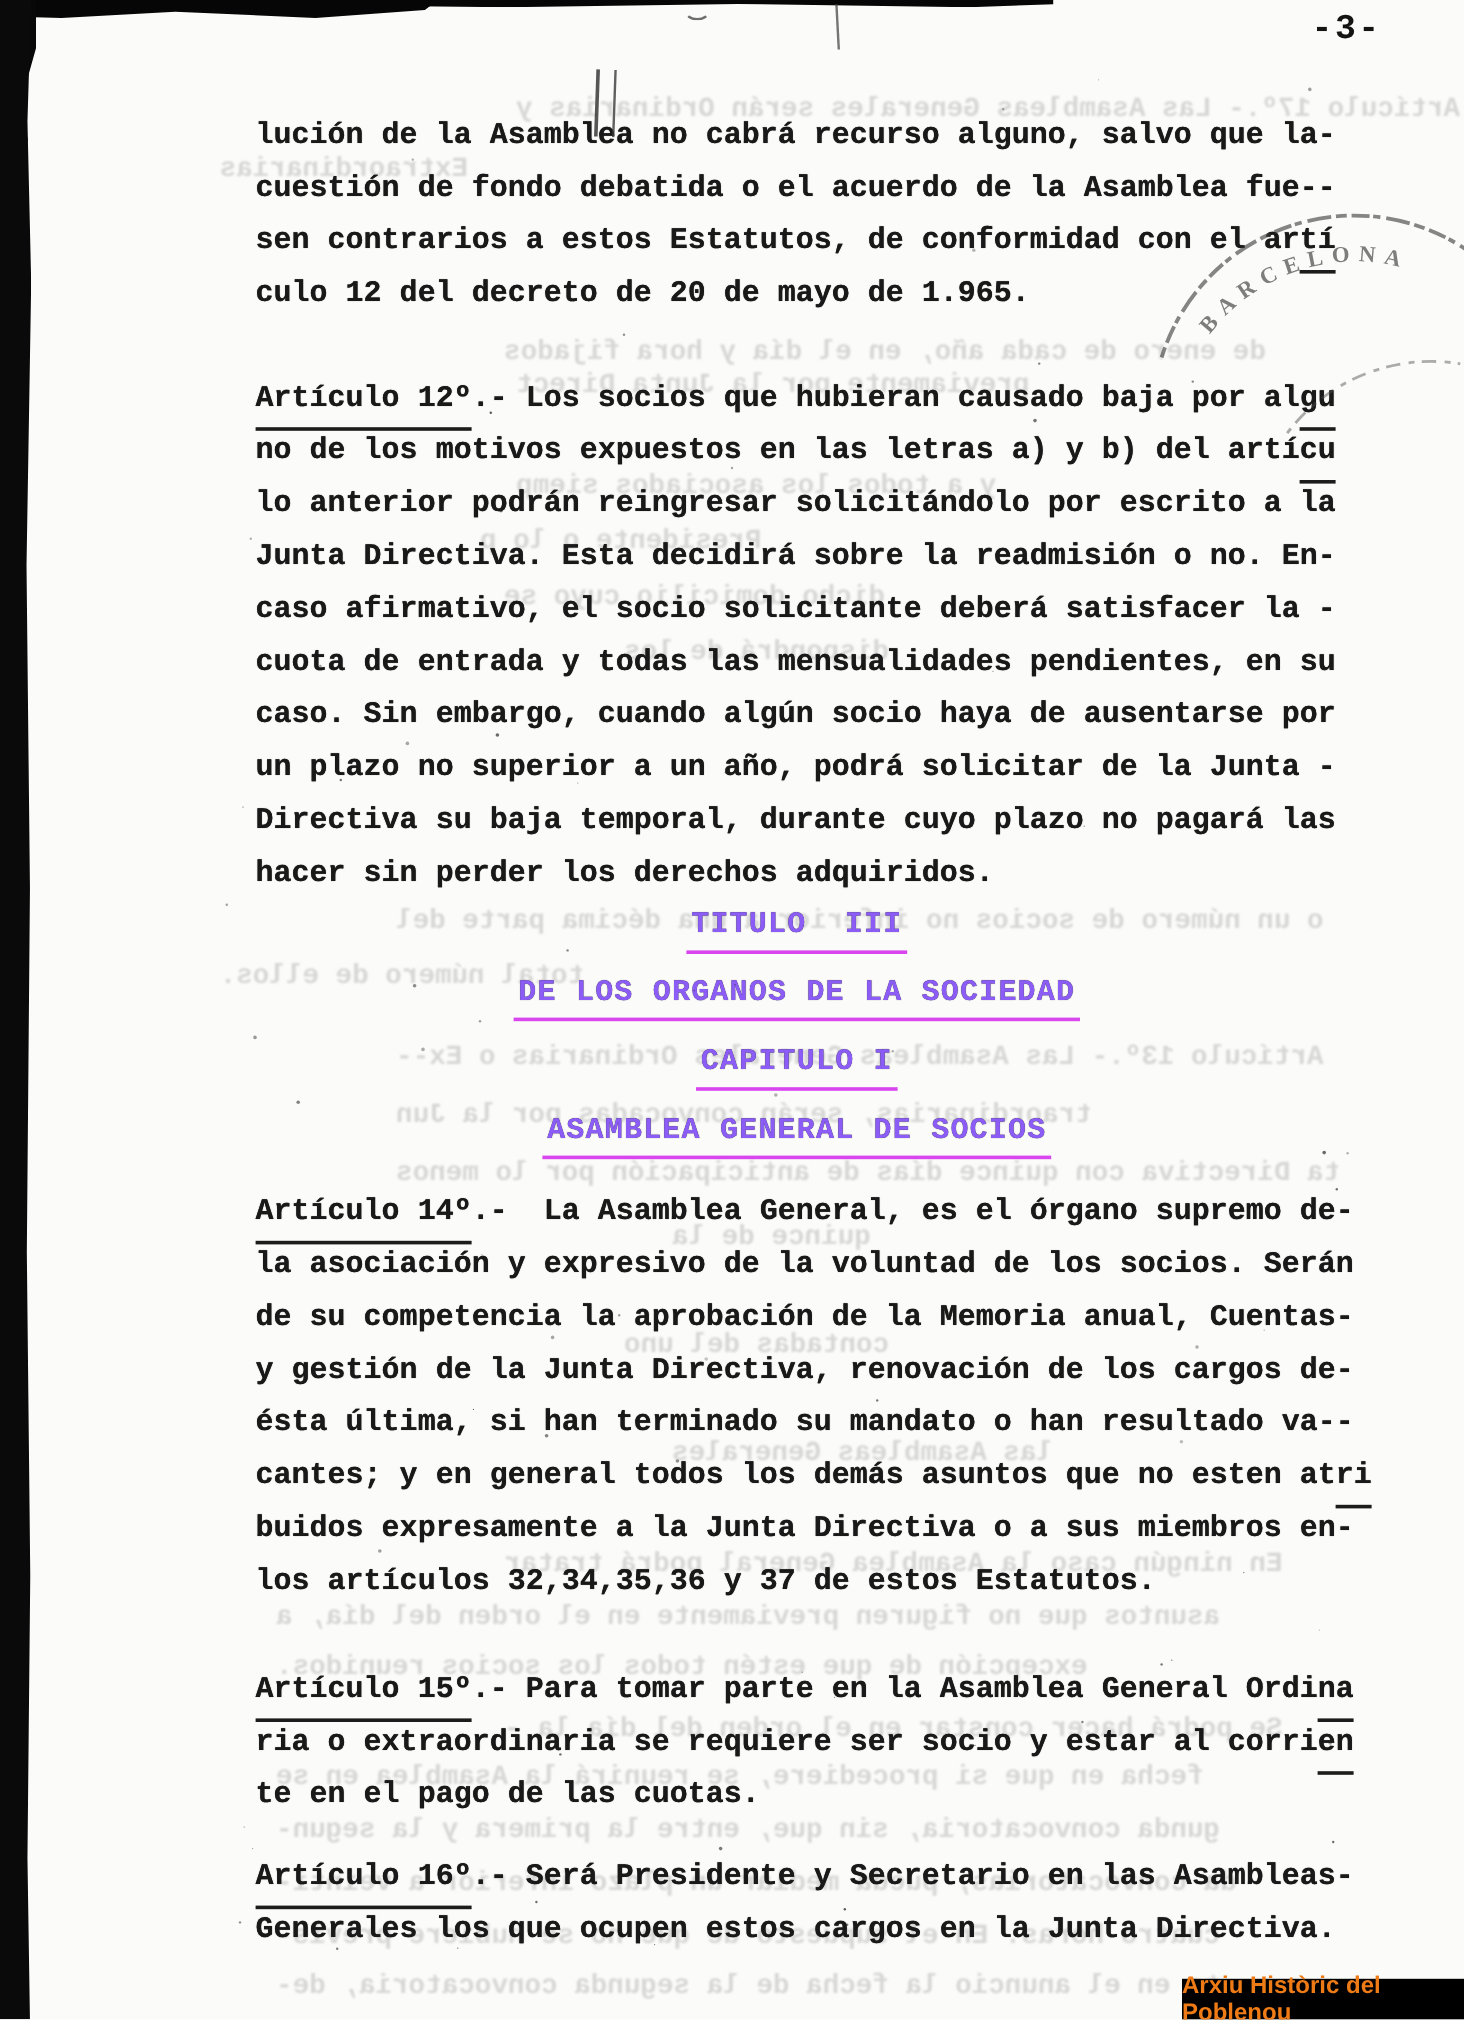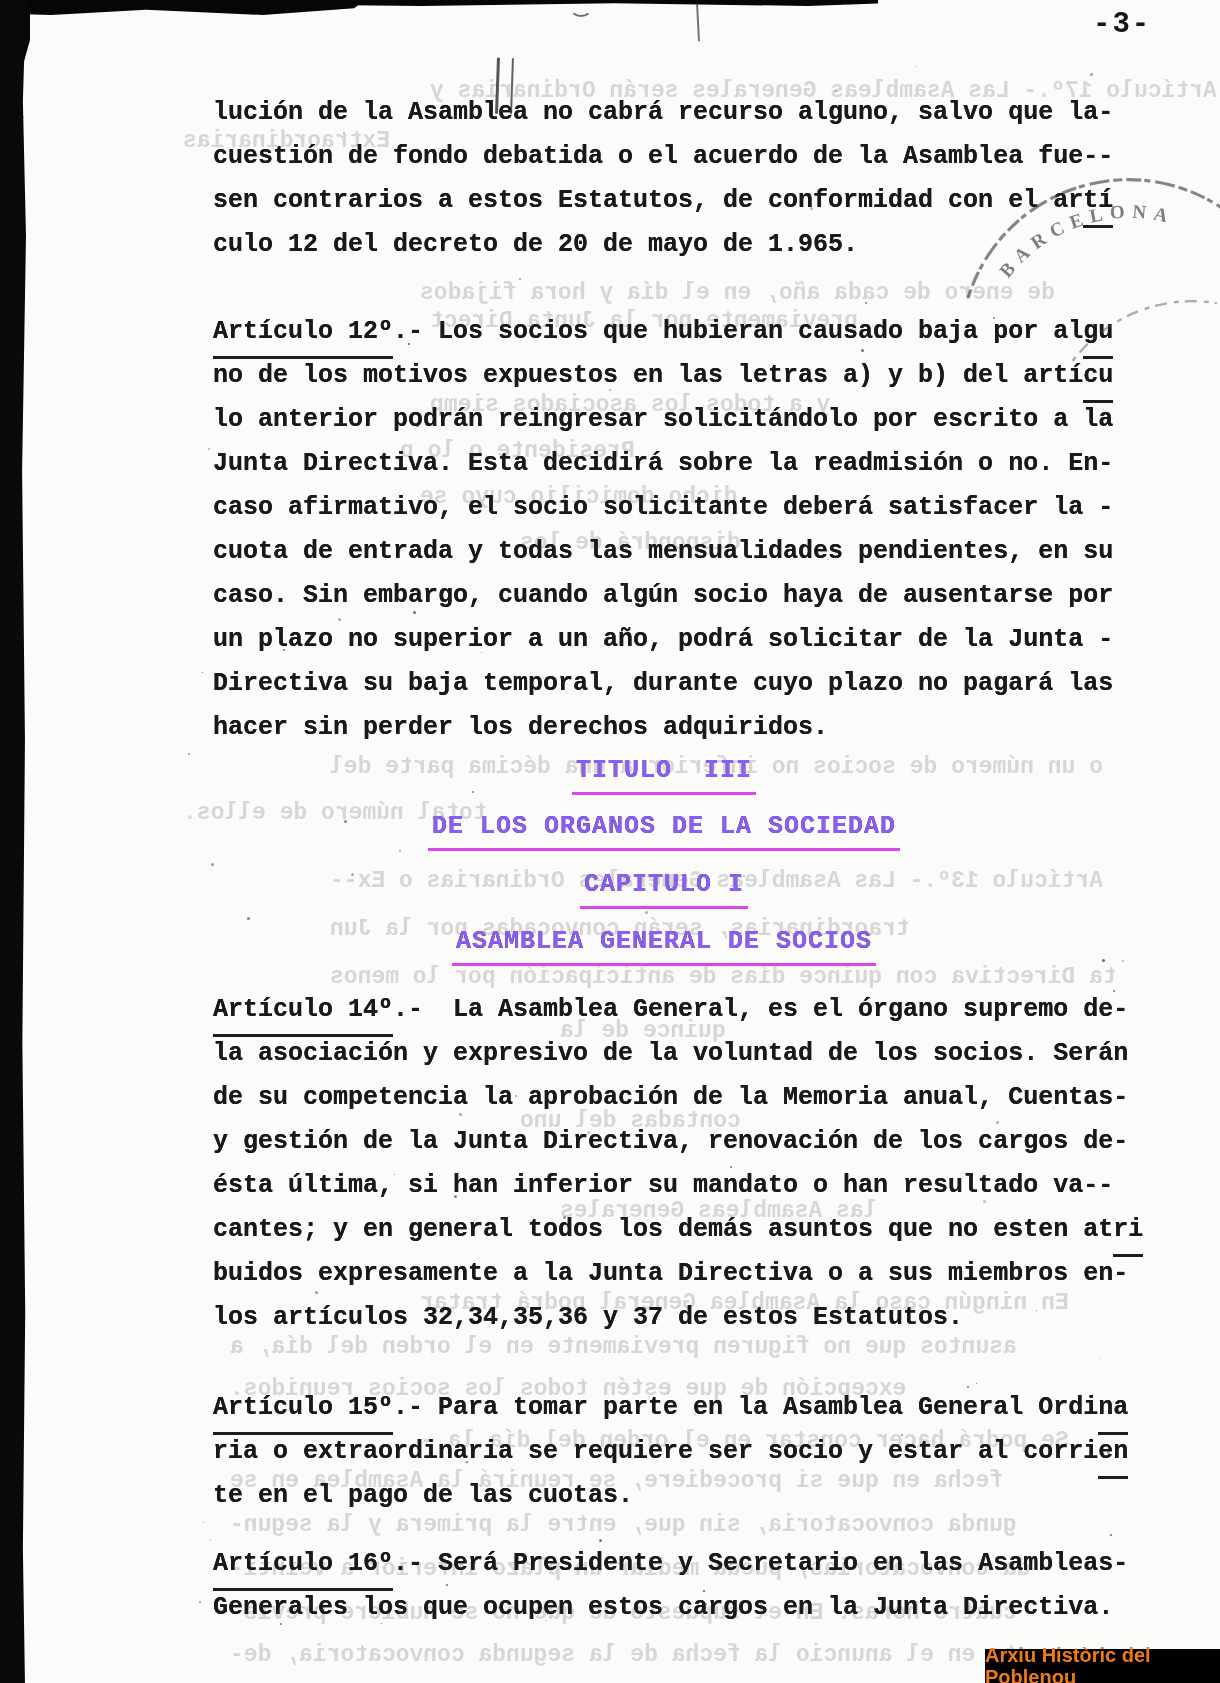--- a/index.html
+++ b/index.html
@@ -135,21 +135,21 @@
   <div class="heading" style="top:756px"><span>TITULO  III</span></div>
   <div class="heading" style="top:812px"><span>DE LOS ORGANOS DE LA SOCIEDAD</span></div>
   <div class="heading" style="top:870px"><span>CAPITULO I</span></div>
   <div class="heading" style="top:927px"><span>ASAMBLEA GENERAL DE SOCIOS</span></div>
 
   <div class="para" style="top:988px">
       <div class="line"><span class="u">Artículo 14º</span><span>.-  La Asamblea General, es el órgano supremo de-</span></div>
       <div class="line"><span>la asociación y expresivo de la voluntad de los socios. Serán</span></div>
       <div class="line"><span>de su competencia la aprobación de la Memoria anual, Cuentas-</span></div>
       <div class="line"><span>y gestión de la Junta Directiva, renovación de los cargos de-</span></div>
-      <div class="line"><span>ésta última, si han inferior su mandato o han resultado va--</span></div>
+      <div class="line"><span>ésta última, si han terminado su mandato o han resultado va--</span></div>
       <div class="line"><span>cantes; y en general todos los demás asuntos que no esten at</span><span class="u">ri</span></div>
       <div class="line"><span>buidos expresamente a la Junta Directiva o a sus miembros en-</span></div>
       <div class="line"><span>los artículos 32,34,35,36 y 37 de estos Estatutos.</span></div>
     </div>
   <div class="para" style="top:1386px">
       <div class="line"><span class="u">Artículo 15º</span><span>.- Para tomar parte en la Asamblea General Ordi</span><span class="u">na</span></div>
       <div class="line"><span>ria o extraordinaria se requiere ser socio y estar al corri</span><span class="u">en</span></div>
       <div class="line"><span>te en el pago de las cuotas.</span></div>
     </div>
   <div class="para" style="top:1542px">

